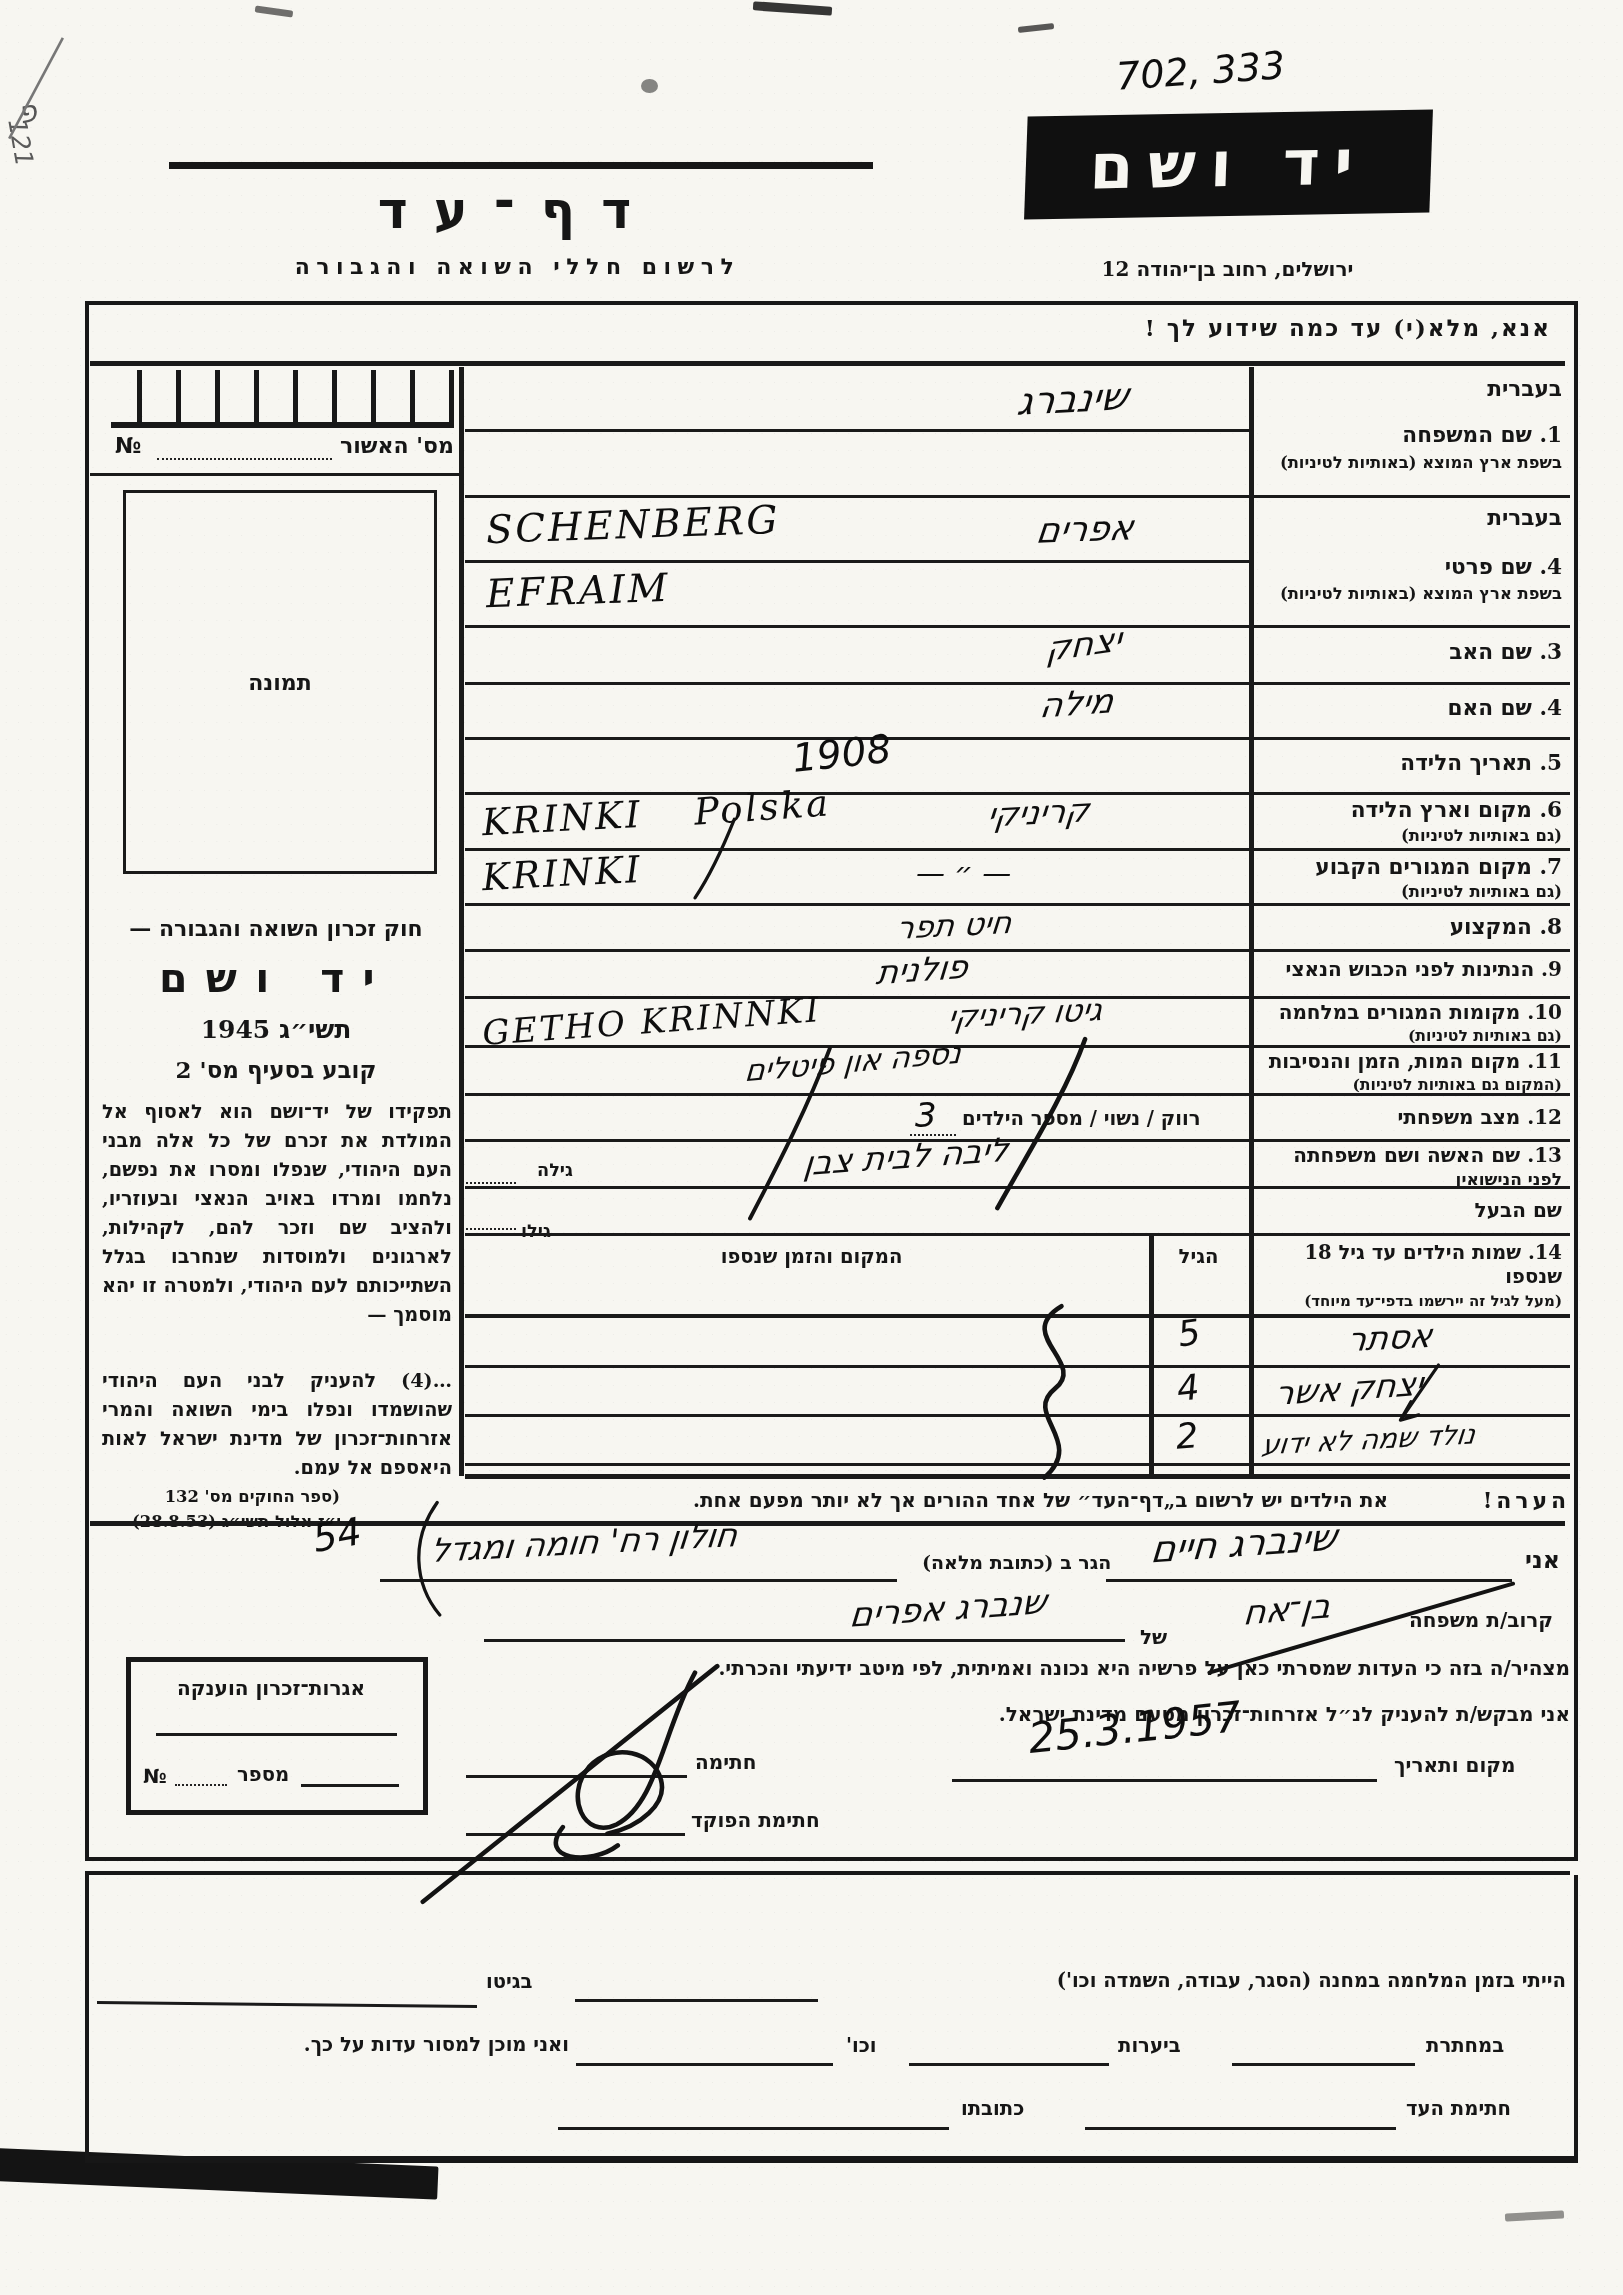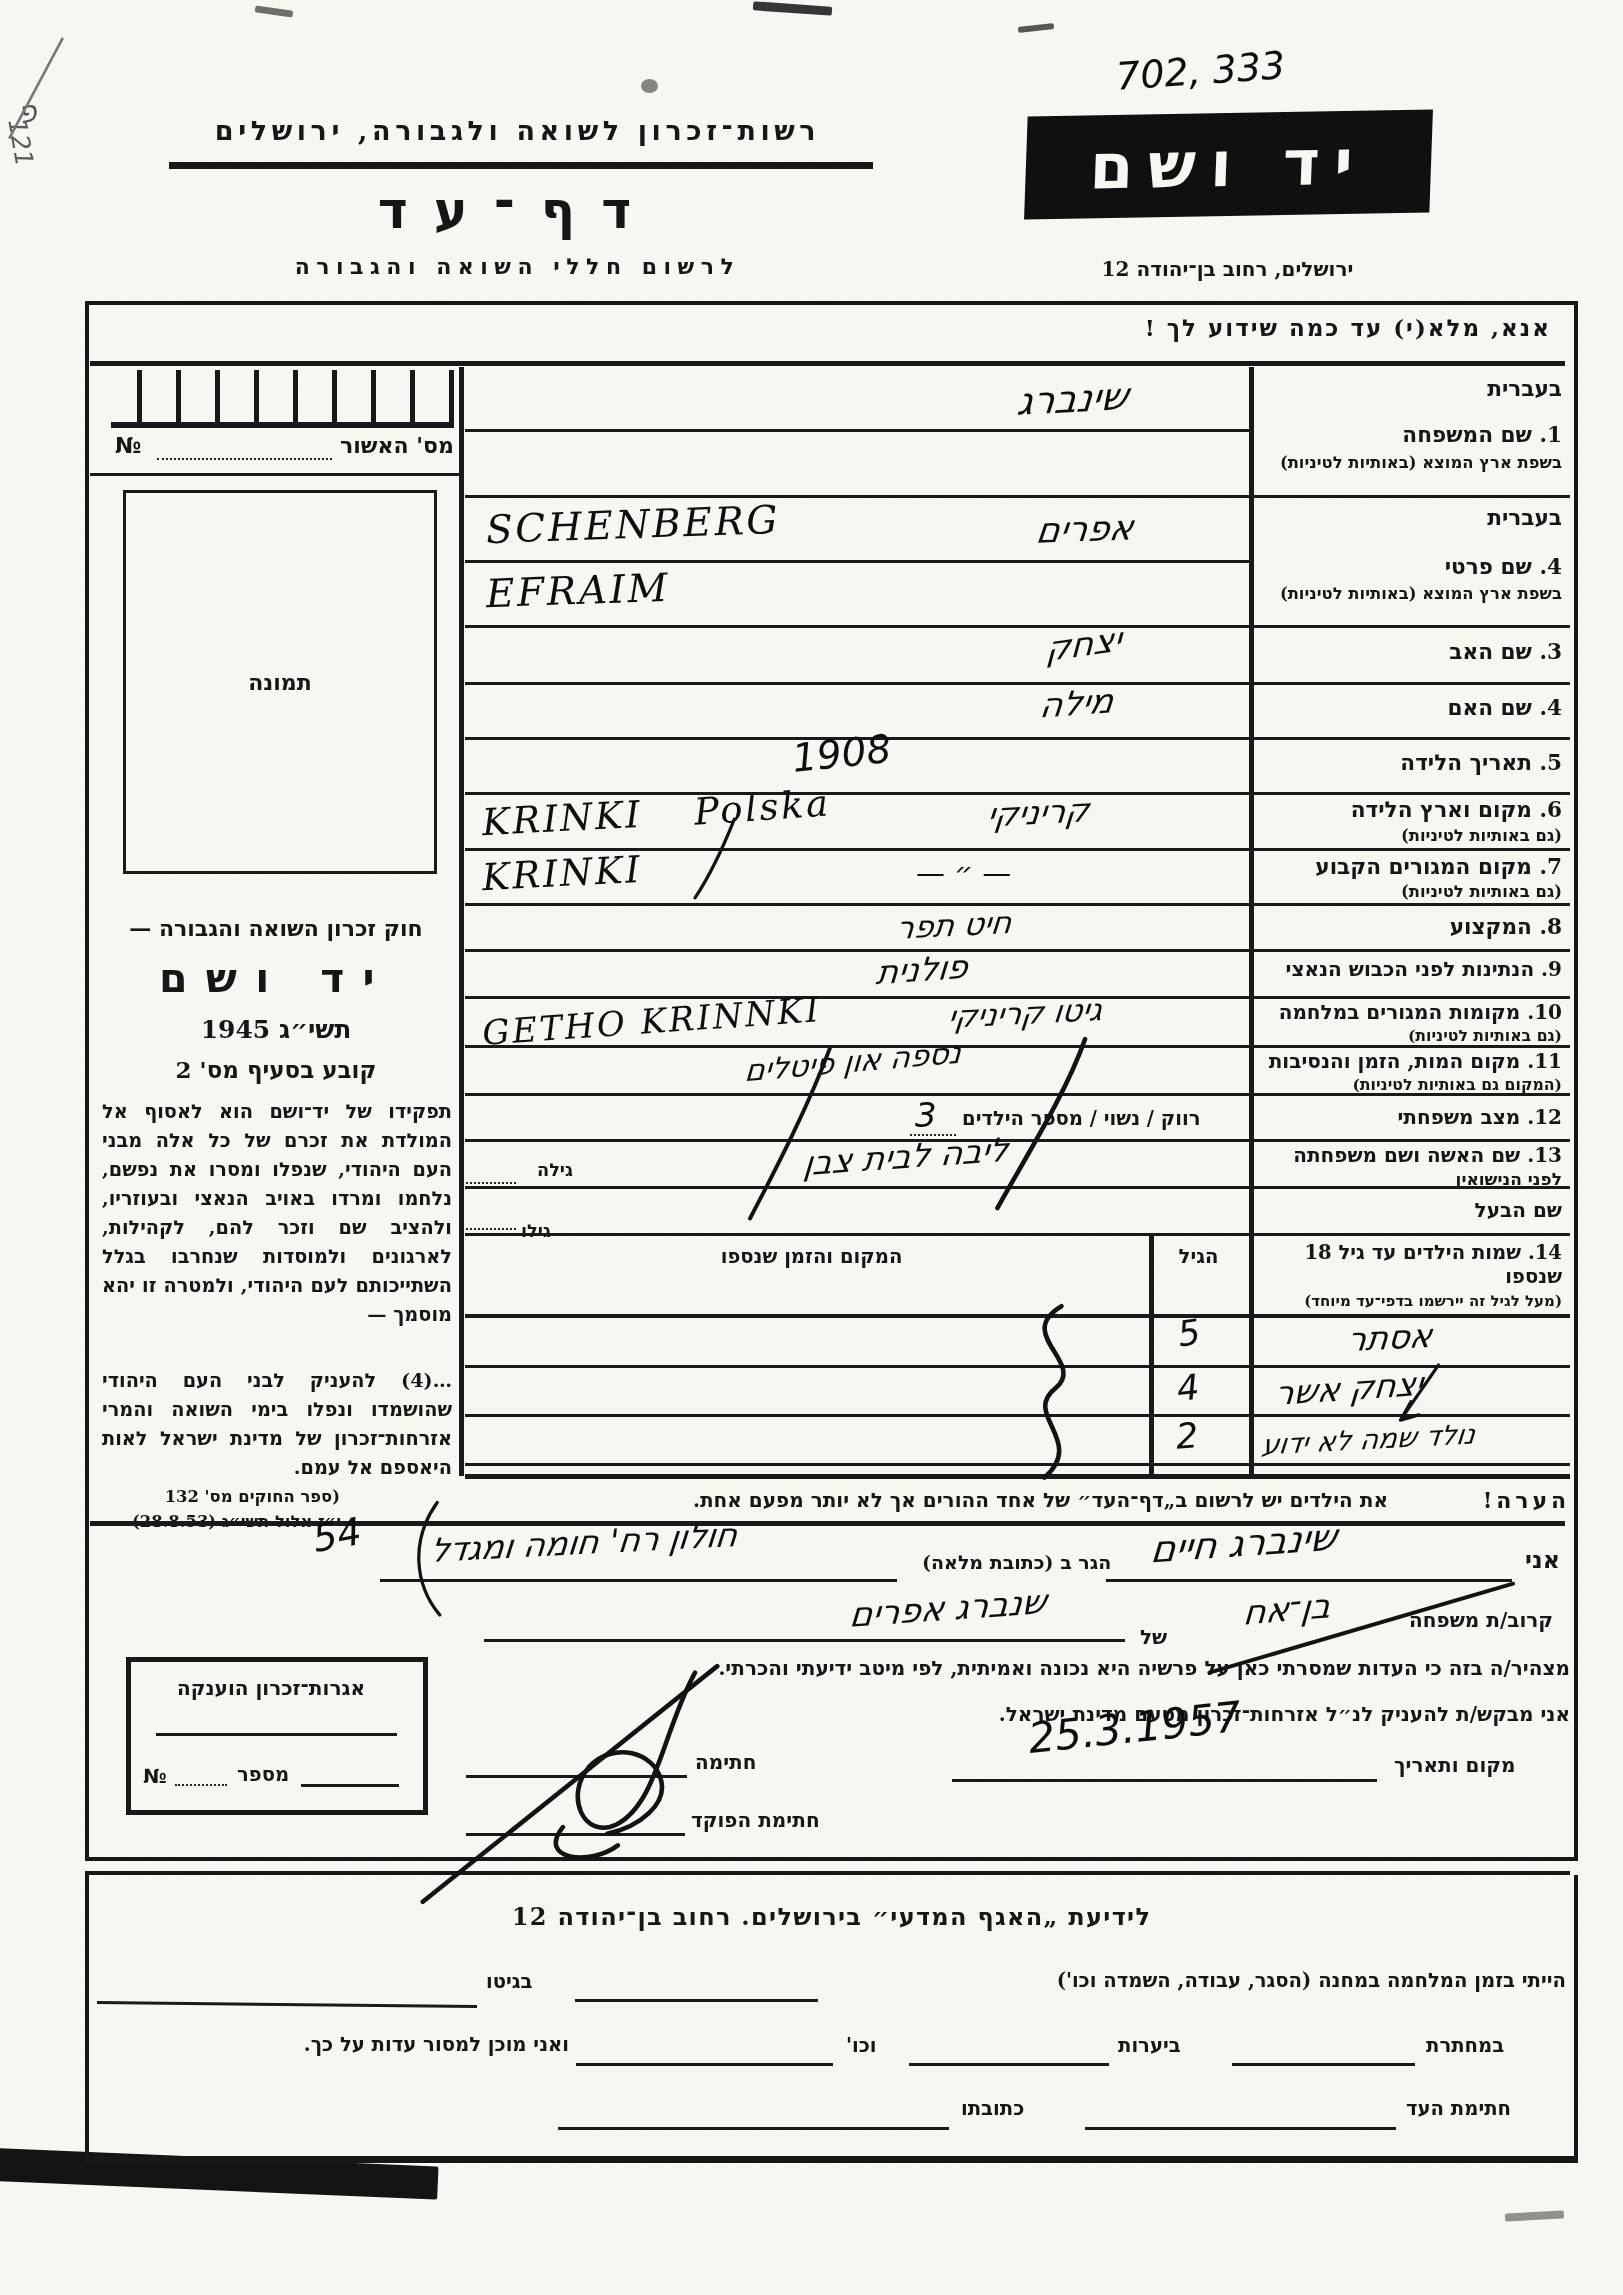--- a/index.html
+++ b/index.html
@@ -29,21 +29,20 @@
   <div class="abs blob" style="left:753px;top:3.9px;width:79px;height:9.2px;transform:rotate(4deg);opacity:.85;"></div>
   <div class="abs blob" style="left:1018px;top:25px;width:36px;height:5.9px;transform:rotate(-6deg);opacity:.7;"></div>
   <div class="abs blob" style="left:255px;top:7.9px;width:38px;height:6.5px;transform:rotate(8deg);opacity:.6;"></div>
   <div class="abs blob" style="left:641px;top:79px;width:17px;height:14.4px;border-radius:50%;opacity:.5;"></div>
   <div class="abs blob" style="left:-19.6px;top:2157px;width:458px;height:33px;transform:rotate(2.4deg);"></div>
   <div class="abs blob" style="left:1505px;top:2212px;width:59px;height:7.9px;transform:rotate(-3deg);opacity:.45;"></div>
 
   <div class="abs hw" style="left:18.3px;top:97px;font-size:30px;color:#555;transform:rotate(-12deg);">פ</div>
   <div class="abs hw" style="left:-2.6px;top:130px;font-size:25px;color:#5a5a5a;transform:rotate(80deg);">121</div>
 
-  <div class="abs lbl center" style="left:154px;top:115px;width:727px;font-size:27px;letter-spacing:4.6px;">רשות־זכרון לשואה ולגבורה, ירושלים</div>
   <div class="abs" style="left:169px;top:162px;width:704px;height:6.5px;background:#171717;"></div>
   <div class="abs lbl center" style="left:154px;top:179px;width:727px;font-size:51px;letter-spacing:26px;">דף־עד</div>
   <div class="abs lbl center" style="left:154px;top:253px;width:727px;font-size:22px;letter-spacing:6.5px;">לרשום חללי השואה והגבורה</div>
 
   <div class="abs hw" style="left:1116px;top:52px;font-size:38px;transform:rotate(-4deg);"><span dir="ltr">702, 333</span></div>
 
   <div class="abs" style="left:1026px;top:113px;width:405px;height:103px;background:#101010;transform:skewX(-3deg) rotate(-1deg);display:flex;align-items:center;justify-content:center;">
     <span class="lbl" style="color:#f7f6f1;font-size:63px;letter-spacing:14.4px;">יד ושם</span>
   </div>
   <div class="abs lbl center" style="left:1018px;top:257px;width:419px;font-size:20px;">ירושלים, רחוב בן־יהודה 12</div>
@@ -207,21 +206,20 @@
   <div class="abs hw" style="left:1028px;top:1707px;font-size:42px;transform:rotate(-6deg);"><span dir="ltr">25.3.1957</span></div>
   <div class="abs hline" style="left:952px;top:1779px;width:425px;"></div>
   <div class="abs lbl" style="left:695px;top:1750px;font-size:20px;">חתימה</div>
   <div class="abs hline" style="left:466px;top:1775px;width:221px;"></div>
   <div class="abs lbl" style="left:691px;top:1808px;font-size:20px;">חתימת הפוקד</div>
   <div class="abs hline" style="left:466px;top:1833px;width:219px;"></div>
 
   <div class="abs" style="left:85px;top:1871px;width:1485px;height:3.9px;background:#171717;"></div>
   <div class="abs" style="left:85px;top:1875px;width:1485px;height:281px;border-left:4.6px solid #171717;border-right:4.6px solid #171717;border-bottom:7.9px solid #171717;"></div>
 
-  <div class="abs lbl center" style="left:275px;top:1902px;width:1113px;font-size:24px;letter-spacing:1.3px;">לידיעת „האגף המדעי״ בירושלים.   רחוב בן־יהודה 12</div>
 
   <div class="abs lbl right" style="left:826px;top:1969px;width:740px;font-size:19.6px;">הייתי בזמן המלחמה במחנה (הסגר, עבודה, השמדה וכו')</div>
   <div class="abs hline" style="left:575px;top:1999px;width:243px;"></div>
   <div class="abs lbl" style="left:486px;top:1970px;font-size:19.6px;">בגיטו</div>
   <div class="abs hline" style="left:97px;top:2003px;width:380px;transform:rotate(.6deg);"></div>
 
   <div class="abs lbl" style="left:1426px;top:2034px;font-size:19.6px;">במחתרת</div>
   <div class="abs hline" style="left:1232px;top:2063px;width:183px;"></div>
   <div class="abs lbl" style="left:1118px;top:2034px;font-size:19.6px;">ביערות</div>
   <div class="abs hline" style="left:909px;top:2063px;width:200px;"></div>

